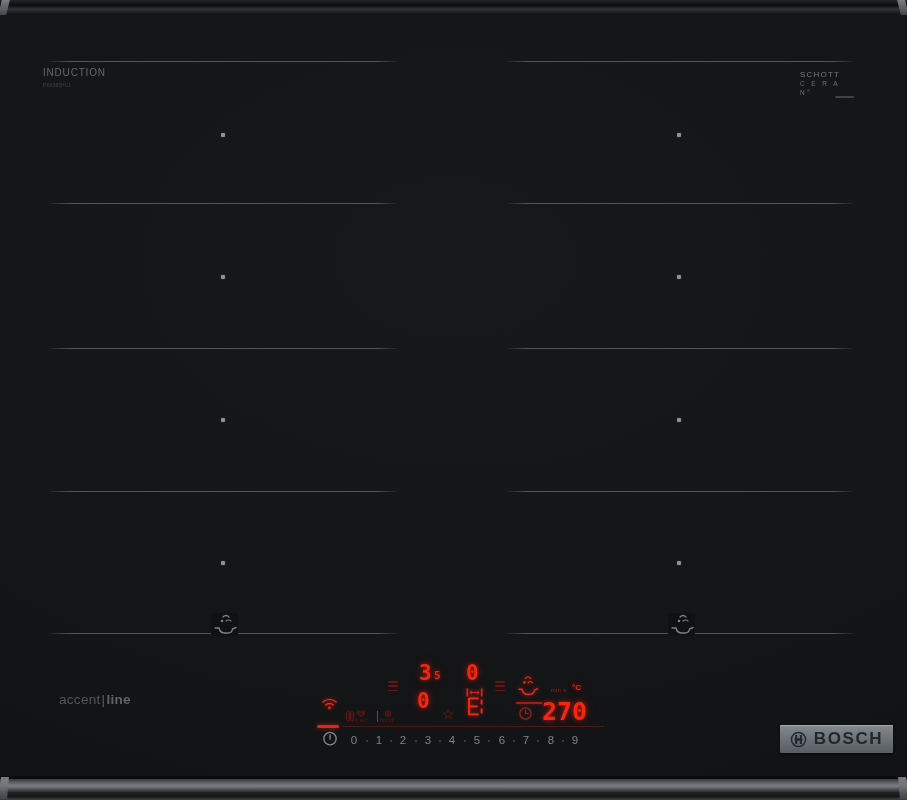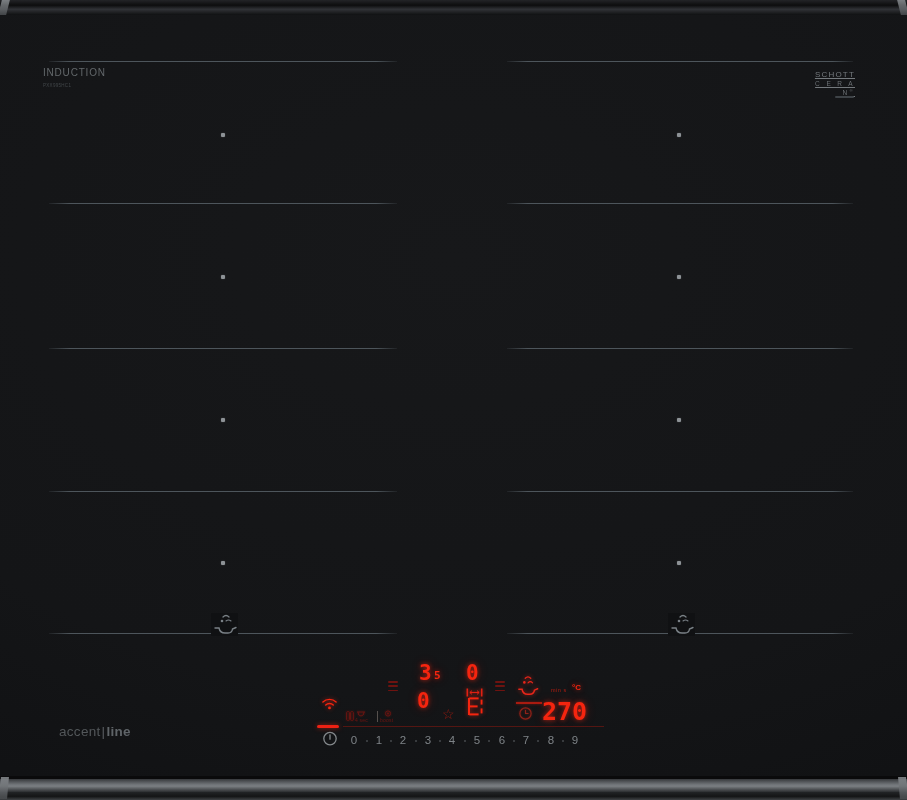--- a/index.html
+++ b/index.html
@@ -18,21 +18,21 @@
   
   .glass{left:0;top:15px;width:907px;height:761px;
     background:radial-gradient(130% 105% at 50% 32%, #17181a 0%, #141517 55%, #0d0e10 100%);}
   
   .zline{height:1px;background:linear-gradient(90deg,rgba(90,100,108,.15),#4d555b 6%,#4d555b 94%,rgba(90,100,108,.15));}
   .zdot{width:4px;height:4px;border-radius:1px;background:#8d9296;box-shadow:0 0 2px rgba(255,255,255,.18);}
   .icut{background:#101113;display:flex;align-items:flex-end;justify-content:center;}
   
   .induction{font-size:10px;letter-spacing:.8px;color:#63686b;}
   .model{font-size:4.5px;letter-spacing:.3px;color:#42474a;}
-  .schott{color:#74797d;text-align:right;line-height:1.25;text-decoration:underline;}
+  .schott{color:#74797d;text-align:left;line-height:1.25;}
   .schott .l1{font-size:8px;letter-spacing:1.2px;}
   .schott .l2{font-size:6.5px;letter-spacing:2.4px;color:#6c7175;}
   .schott sup{font-size:4px;}
   .schott-sub{width:19px;height:2px;background:#3e4347;border-radius:1px;}
   .accentline{font-size:13.5px;color:#53575a;letter-spacing:.3px;}
   .accentline .bold{font-weight:bold;color:#5f6468;}
   .accentline .pipe{color:#5a5e61;font-weight:300;padding:0 1px;}
   
   .badge{left:780px;top:725px;width:113px;height:28px;border-radius:1px;
     background:linear-gradient(180deg,#84898e 0%,#6b7075 55%,#585d62 100%);
@@ -162,24 +162,30 @@
 
   <div class="a induction" style="left:43px;top:67px;">INDUCTION</div>
   <div class="a model" style="left:43px;top:83px;">PXX995HC1</div>
 
   <div class="a schott" style="left:800px;top:70px;width:55px;">
     <div class="l1">SCHOTT</div>
     <div class="l2"><span>C E R A N</span><sup>®</sup></div>
   </div>
   <div class="a schott-sub" style="left:835px;top:96px;"></div>
 
-  <div class="a accentline" style="left:59px;top:724px;">
+  <div class="a accentline" style="left:59px;top:692px;">
     <span>accent</span><span class="pipe">|</span><span class="bold">line</span>
   </div>
 
+  <div class="a badge">
+    <svg width="17" height="17" style="color:#23262b">
+        <use href="#i-bosch"></use>
+      </svg>
+    <span class="word">BOSCH</span>
+  </div>
 
   <svg class="a glow" style="left:321px;top:696px;color:#f5250f;" width="17" height="14">
       <use href="#i-wifi"></use>
     </svg>
 
   <svg class="a dimglow" style="left:346px;top:711px;color:#6e1512;" width="8" height="10">
       <use href="#i-cells"></use>
     </svg>
   <svg class="a dimglow" style="left:356px;top:711px;color:#6e1512;" width="10" height="6">
       <use href="#i-pot"></use>

